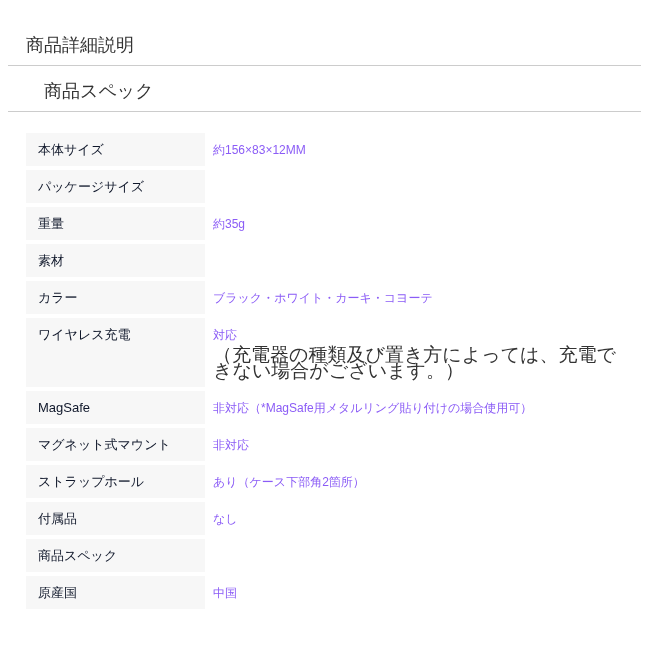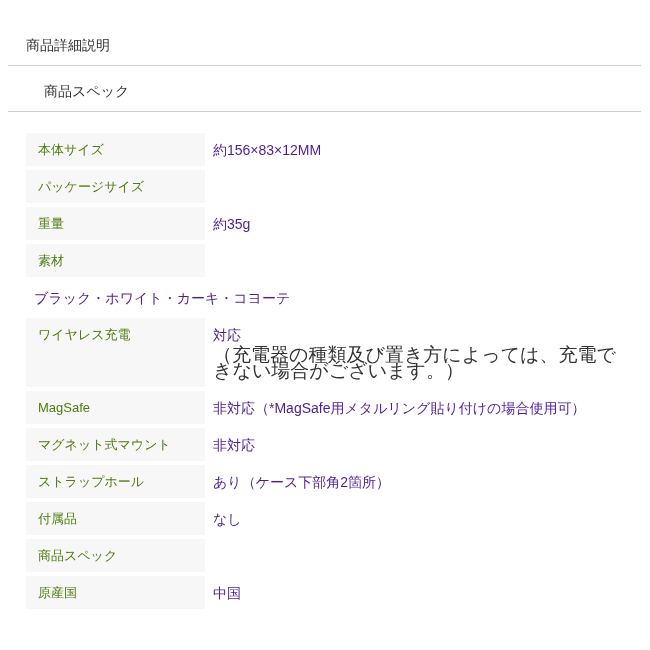--- a/index.html
+++ b/index.html
@@ -11,21 +11,21 @@
   .page {
     width: 650px;
     height: 650px;
     background: #ffffff;
     box-sizing: border-box;
     padding-top: 37px;
     overflow: hidden;
   }
   .section-title {
     margin: 0 0 0 26px;
-    font-size: 14px;
+    font-size: 18px;
     line-height: 16px;
     color: #333333;
   }
   .section-title.second {
     margin-top: 17px;
     margin-left: 44px;
   }
   .divider {
     border: none;
     border-top: 1px solid #cccccc;
@@ -41,30 +41,30 @@
     margin-bottom: 4px;
   }
   .spec-label {
     width: 179px;
     flex-shrink: 0;
     box-sizing: border-box;
     background: #f7f7f7;
     padding: 9px 12px 8px 12px;
     font-size: 13px;
     line-height: 16px;
-    color: #4d7c0f;
+    color: #0f172a;
   }
   .spec-value-wrap {
     flex: 1;
     padding: 9px 4px 8px 8px;
   }
   .spec-value {
-    font-size: 14px;
+    font-size: 12px;
     line-height: 16px;
-    color: #4c1d95;
+    color: #8b5cf6;
   }
   .spec-note {
     font-size: 19px;
     line-height: 16px;
     color: #333333;
     margin-top: 4px;
   }
   .spec-note:empty { display: none; margin: 0; }
 </style>
 </head>
@@ -96,20 +96,21 @@
       <div class="spec-value-wrap">
         <div class="spec-value">約35g</div>
       </div>
     </div>
 
     <div class="spec-row">
       <div class="spec-label">素材</div>
     </div>
 
     <div class="spec-row">
+      <div class="spec-label">カラー</div>
       <div class="spec-value-wrap">
         <div class="spec-value">ブラック・ホワイト・カーキ・コヨーテ</div>
       </div>
     </div>
 
     <div class="spec-row">
       <div class="spec-label">ワイヤレス充電</div>
       <div class="spec-value-wrap">
         <div class="spec-value">対応</div>
         <div class="spec-note">（充電器の種類及び置き方によっては、充電できない場合がございます。）</div>

